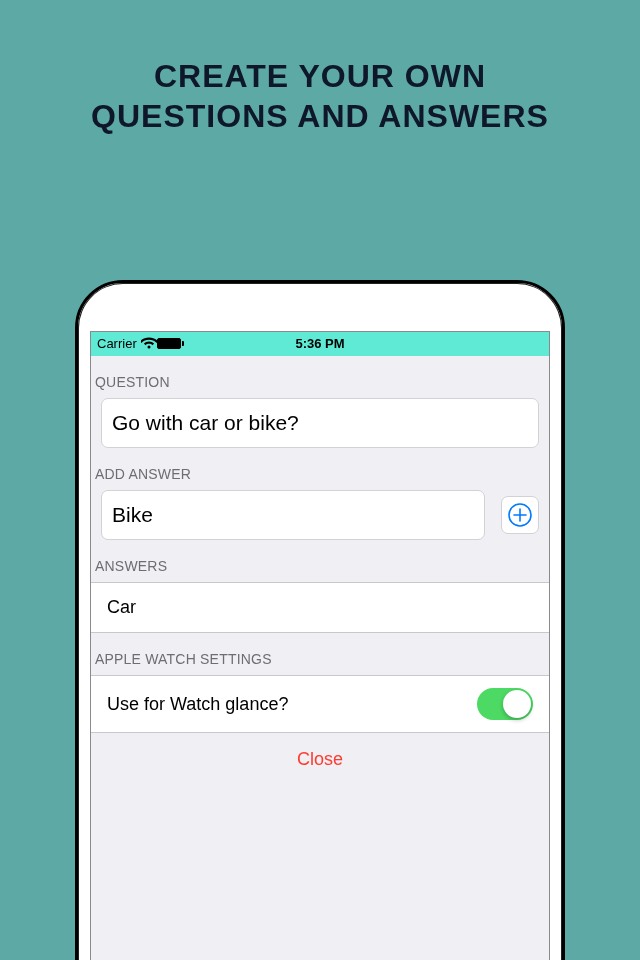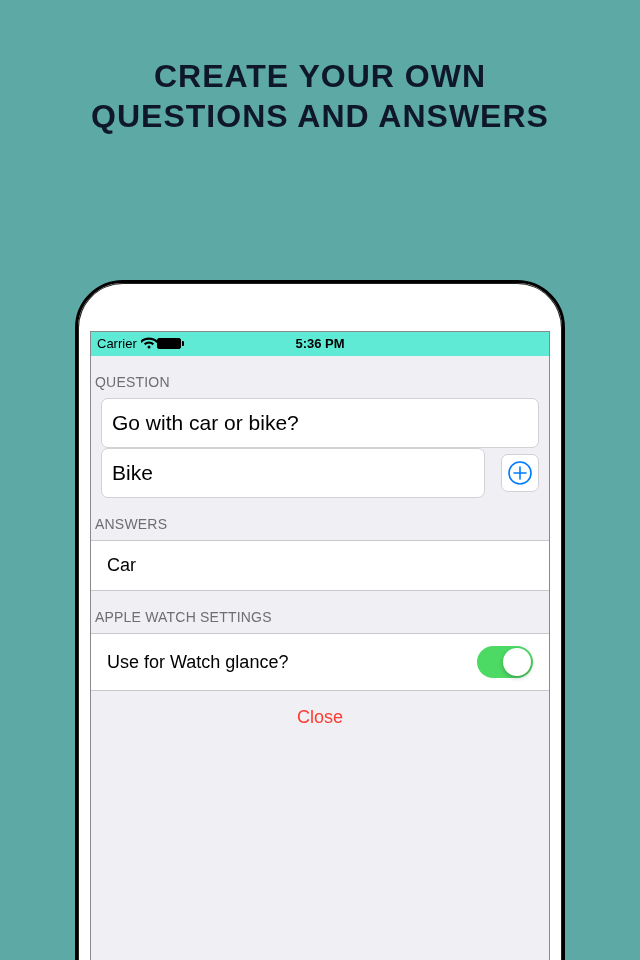--- a/index.html
+++ b/index.html
@@ -176,20 +176,21 @@
         <span class="battery-body"></span>
           <span class="battery-tip"></span>
       </span>
     </div>
 
     <div class="section-header">QUESTION</div>
     <div class="field-wrap">
       <input class="text-field" type="text" value="Go with car or bike?" style="">
     </div>
 
+    <div class="section-header">ADD ANSWER</div>
     <div class="field-wrap answer-row">
       <input class="text-field" type="text" value="Bike" style="">
       <div class="add-btn">
         <svg viewBox="0 0 26 26">
           <circle cx="13" cy="13" r="11" fill="none" stroke="#007aff" stroke-width="1.6"></circle>
           <line x1="13" y1="7" x2="13" y2="19" stroke="#007aff" stroke-width="1.6" stroke-linecap="round"></line>
           <line x1="7" y1="13" x2="19" y2="13" stroke="#007aff" stroke-width="1.6" stroke-linecap="round"></line>
         </svg>
       </div>
     </div>

